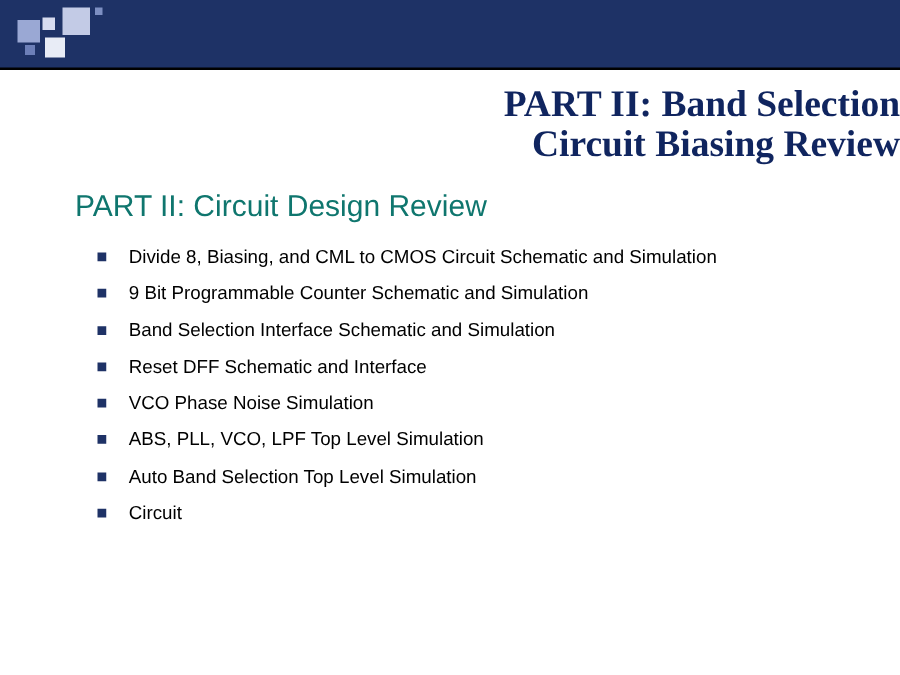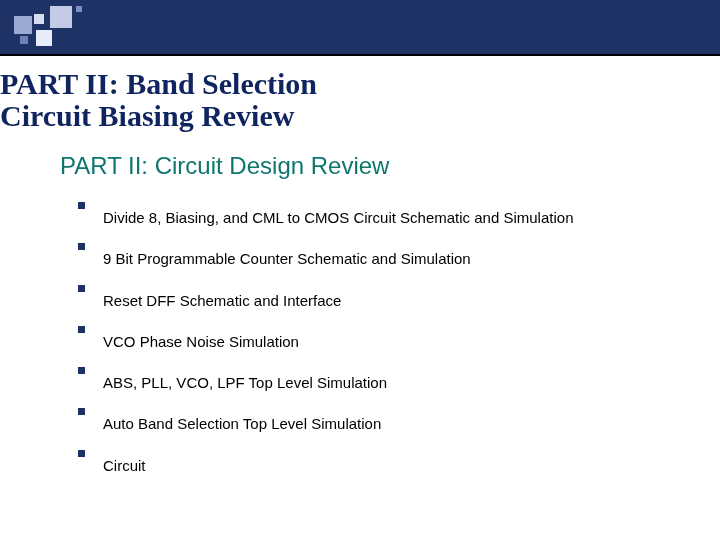--- a/index.html
+++ b/index.html
@@ -44,21 +44,21 @@
     .sq3 { top: 24px; left: 22px; width: 16px; height: 16px; background:#e8ecf6; }
     .sq4 { top: 8px; left: 20px; width: 10px; height: 10px; background:#d7dbef; }
     .sq5 { top: 30px; left: 6px; width: 8px; height: 8px; background:#6c7fb8; }
     .sq6 { top: 0; left: 62px; width: 6px; height: 6px; background:#7d8fc2; }
 
     .title-block {
       position: absolute;
       top: 68px;
       left: 0;
       width: 720px;
-      text-align: left;
+      text-align: right;
     }
     .title-line {
       font-family: "Times New Roman", Times, serif;
       font-weight: bold;
       color: #10255f;
       font-size: 30px;
       line-height: 1.05;
     }
     .subtitle {
       position: absolute;
@@ -83,21 +83,21 @@
       line-height: 1.35;
     }
     .bullet-icon {
       width: 7px;
       height: 7px;
       background: #1e3266;
       margin-top: 6px;
       margin-right: 18px;
       flex: 0 0 7px;
     }
-    .item-text { flex: 1; margin-top: 12px; }
+    .item-text { flex: 1; }
   </style>
 </head>
 <body>
 
 <div class="top-bar">
   <div class="corner-deco">
     <div class="sq sq1"></div>
     <div class="sq sq2"></div>
     <div class="sq sq3"></div>
     <div class="sq sq4"></div>
@@ -117,20 +117,24 @@
   <div class="list-item">
     <div class="bullet-icon"></div>
     <div class="item-text">Divide 8, Biasing, and CML to CMOS Circuit Schematic and Simulation</div>
   </div>
   <div class="list-item">
     <div class="bullet-icon"></div>
     <div class="item-text">9 Bit Programmable Counter Schematic and Simulation</div>
   </div>
   <div class="list-item">
     <div class="bullet-icon"></div>
+    <div class="item-text">Band Selection Interface Schematic and Simulation</div>
+  </div>
+  <div class="list-item">
+    <div class="bullet-icon"></div>
     <div class="item-text">Reset DFF Schematic and Interface</div>
   </div>
   <div class="list-item">
     <div class="bullet-icon"></div>
     <div class="item-text">VCO Phase Noise Simulation</div>
   </div>
   <div class="list-item">
     <div class="bullet-icon"></div>
     <div class="item-text">ABS, PLL, VCO, LPF Top Level Simulation</div>
   </div>

